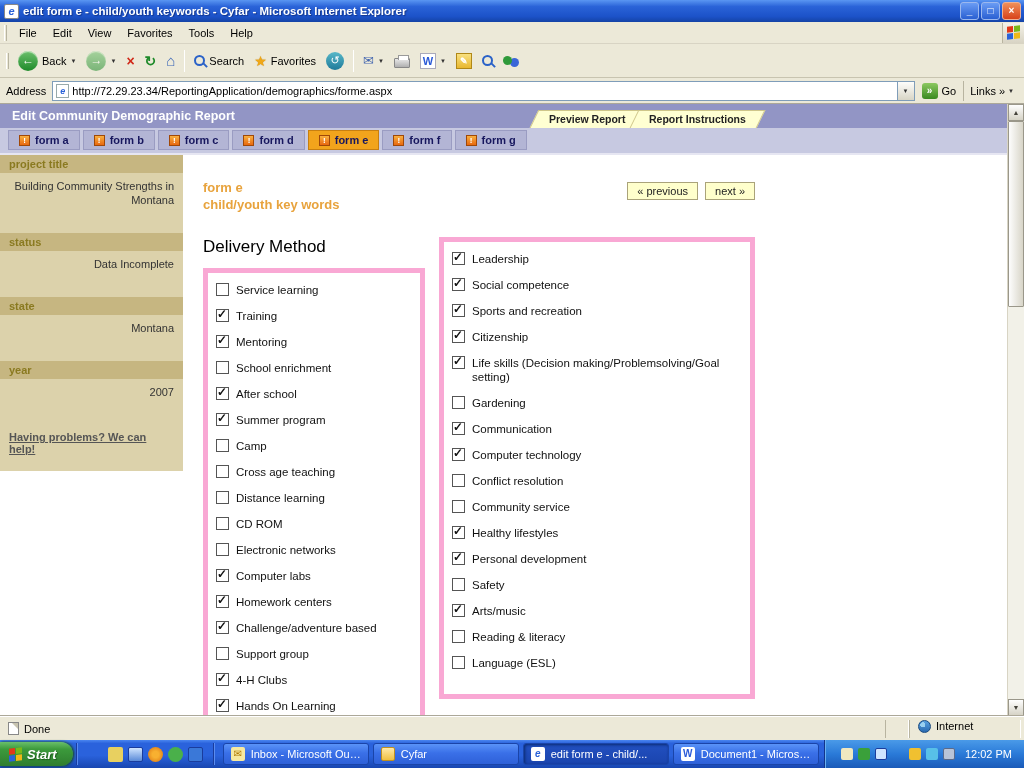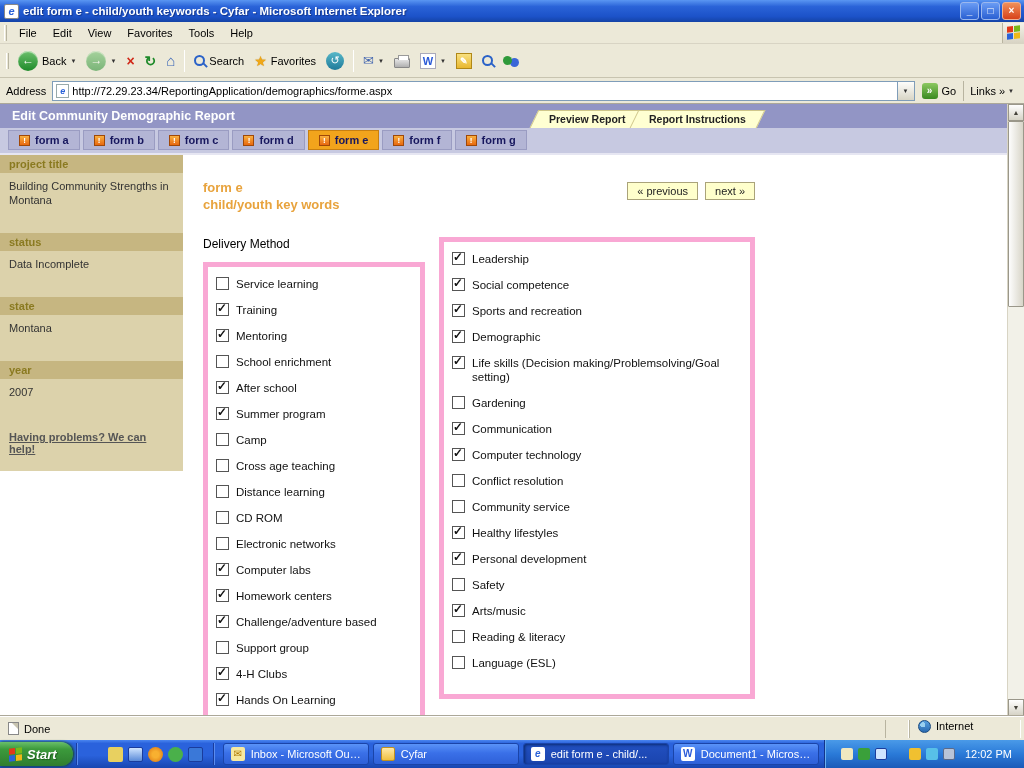--- a/index.html
+++ b/index.html
@@ -85,33 +85,33 @@
     border:1px solid #9a9cc2; color:#17175e; font-weight:bold; font-size:11px; }
   .ftab.active { background:var(--active-tab-orange,#f2a41c); border-color:#c87f10; }
   .ftab-icon { width:11px; height:11px; background:linear-gradient(#f8b040,#e86810); border:1px solid #a04808;
     color:#fff; font-size:8px; font-weight:bold; line-height:9px; text-align:center; }
 
   #page-body { display:flex; height:561px; overflow:hidden; }
 
   
   #sidebar { width:183px; flex:none; }
   .sec-label { background:var(--sidebar-tan-dark,#c6b681); color:#8a7a20; font-weight:bold; padding:3px 9px; }
-  .sec-value { background:var(--sidebar-tan-light,#dcd2ab); color:#333; padding:6px 9px 26px; line-height:14px; }
+  .sec-value { background:var(--sidebar-tan-light,#dcd2ab); color:#333; padding:6px 9px 26px; line-height:14px;text-align:right; }
   #sidebar-help { background:var(--sidebar-tan-light,#dcd2ab); padding:6px 9px 16px; }
   #sidebar-help a { color:#555;font-weight:bold; }
 
   
   #main { flex:1; padding:24px 0 0 20px; overflow:hidden; }
   #head-row { width:552px; display:flex; justify-content:space-between; align-items:flex-start; }
   .main-heading { color:var(--heading-orange,#e8a33d); font-weight:bold; font-size:13px; line-height:17px; }
   #nav-btns { display:flex; gap:7px; margin-top:3px; }
   .navbtn { background:#ffffcc; border:1px solid #aaa37a; padding:2px 9px; font-size:11px; color:#222; }
 
   #columns { display:flex; gap:14px; margin-top:24px; }
-  .colhead { font-size:12px; color:#000; margin-bottom:11px; }
+  .colhead { font-size:17px; color:#000; margin-bottom:11px; }
   .cbbox { border:5px solid #f9a8d4; background:#fff; padding:4px 8px; height:462px; overflow:hidden; }
   #col-delivery .cbbox { width:222px; }
   #col-program .cbbox { width:316px; }
   .cbrow { display:flex; align-items:flex-start; gap:7px; padding:6px 0; }
   .cb { flex:none; width:13px; height:13px; background:#fff; border:1px solid #555; position:relative; margin-top:0px; }
   .cb.checked::before { content:"✓"; position:absolute; top:-3px; left:0px; font-size:12px; font-weight:bold; color:#111; }
   .cbl { font-size:11.5px; color:#111; line-height:14px; }
 
   
   #scrollbar { width:17px; height:612px; background:#f2f1e8; display:flex; flex-direction:column; border-left:1px solid #d8d4c4; }
@@ -442,21 +442,21 @@
                   <label class="cbrow">
                   <span class="cb checked"></span>
                   <span class="cbl">Social competence</span>
                 </label>
                   <label class="cbrow">
                   <span class="cb checked"></span>
                   <span class="cbl">Sports and recreation</span>
                 </label>
                   <label class="cbrow">
                   <span class="cb checked"></span>
-                  <span class="cbl">Demographic</span>
+                  <span class="cbl">Citizenship</span>
                 </label>
                   <label class="cbrow">
                   <span class="cb checked"></span>
                   <span class="cbl">Life skills (Decision making/Problemsolving/Goal setting)</span>
                 </label>
                   <label class="cbrow">
                   <span class="cb"></span>
                   <span class="cbl">Gardening</span>
                 </label>
                   <label class="cbrow">

